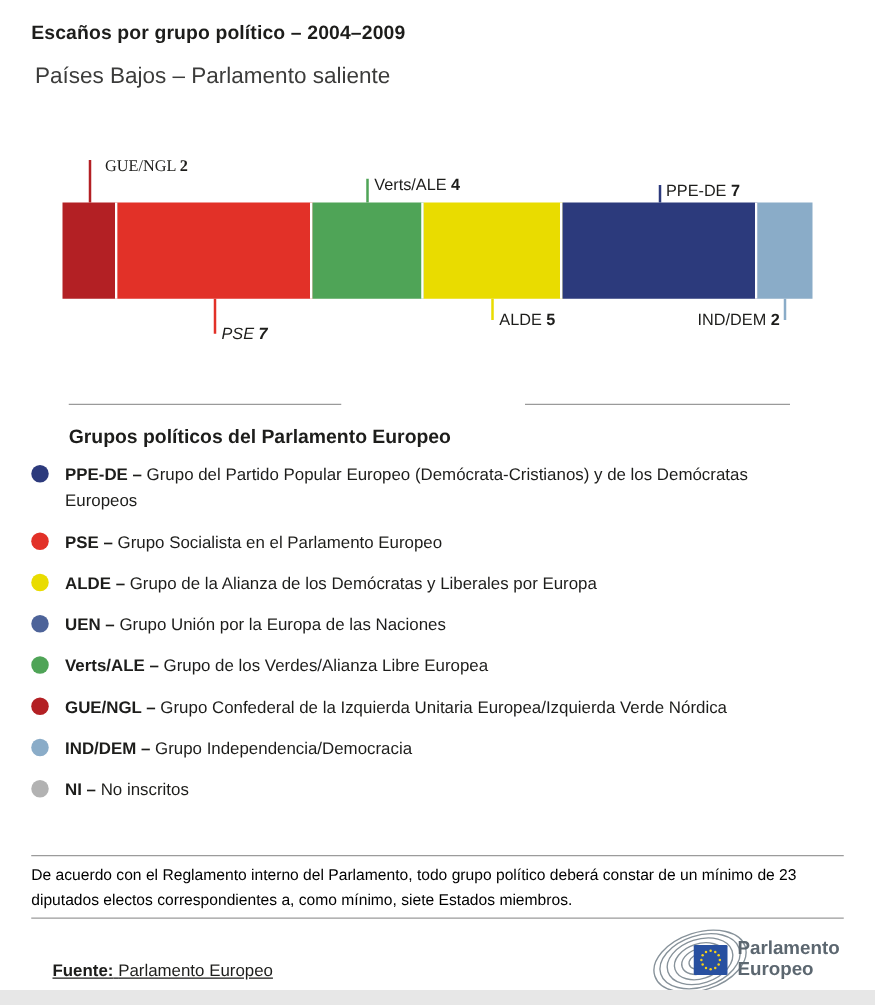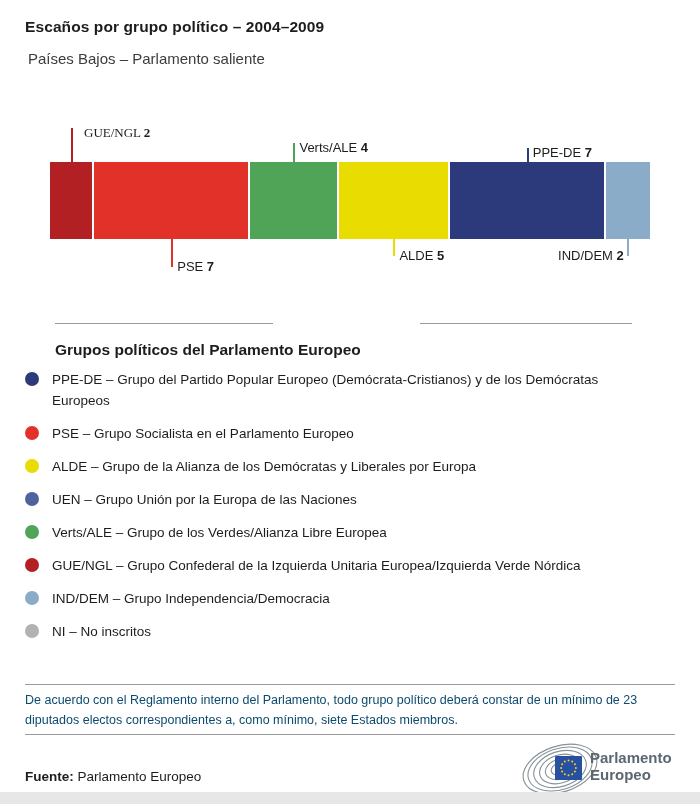--- a/index.html
+++ b/index.html
@@ -1,64 +1,64 @@
 <!DOCTYPE html>
 <html><head>
 <meta charset="utf-8">
 <style>
   html,body{margin:0;padding:0;background:#fff;}
   #page{position:relative;width:700px;height:804px;background:#ffffff;overflow:hidden;
         font-family:"Liberation Sans",sans-serif;color:#1d1d1b;}
   .abs{position:absolute;}
   #title{left:25px;top:18px;font-size:15.5px;font-weight:700;letter-spacing:.1px;}
-  #subtitle{left:28px;top:50px;font-size:15px;font-weight:400;color:#3c3c3b;}
+  #subtitle{left:28px;top:50px;font-size:18px;font-weight:400;color:#3c3c3b;}
   
   #chart{position:absolute;left:0;top:0;width:700px;height:300px;}
   .bar-seg{position:absolute;box-sizing:border-box;}
   .tick{position:absolute;width:2px;margin-left:-1px;}
   .seg-label{position:absolute;font-size:13px;color:#1d1d1b;white-space:nowrap;}
   .seg-label b{font-weight:700;}
   
   .total-line{position:absolute;top:323px;height:1px;background:#9a9a9a;}
   #total-line-left{left:55px;width:218px;}
   #total-line-right{left:420px;width:212px;}
   #total-text{position:absolute;left:271px;width:150px;top:301px;text-align:center;
       font-family:"DejaVu Sans Mono",monospace;font-weight:700;font-size:16px;line-height:21px;}
   
   #legend-heading{left:25px;top:341px;font-size:15.5px;font-weight:700;margin-left:30px;}
   #legend{position:absolute;left:25px;top:369px;width:648px;}
   .legend-row{display:flex;margin-bottom:12px;}
   .legend-dot{width:14px;height:14px;border-radius:50%;flex:0 0 14px;margin-right:13px;margin-top:3px;}
   .legend-text{font-size:13.5px;line-height:21px;color:#1d1d1b;max-width:592px;}
-  .legend-text b{font-weight:400;}
+  .legend-text b{font-weight:700;}
   
   .rule{position:absolute;left:25px;width:650px;height:1px;background:#9b9b9b;}
   #rule-top{top:684px;}
   #rule-bottom{top:734px;}
-  #footnote{left:25px;top:690px;width:632px;font-size:12.5px;line-height:20px;color:#0c4a6e;}
-  #source{left:25px;top:769px;font-size:13.5px;}
+  #footnote{left:25px;top:690px;width:632px;font-size:12.5px;line-height:20px;color:#000000;}
+  #source{left:42px;top:769px;font-size:13.5px;text-decoration:underline;}
   #source b{font-weight:700;}
   #logo{left:514px;top:739px;width:176px;height:56px;}
   #footer-strip{left:0;top:792px;width:700px;height:12px;background:#e7e7e7;}
 </style>
 </head>
 <body>
 
 <div id="page">
 
   <div class="abs" id="title">Escaños por grupo político – 2004–2009</div>
   <div class="abs" id="subtitle">Países Bajos – Parlamento saliente</div>
 
   <div id="chart">
       <div class="bar-seg" style="left: 50px; top: 162px; width: 44.4444px; height: 77px; background: rgb(179, 32, 36); border-right: 2px solid rgb(255, 255, 255);"></div>
       <div class="tick" style="background: rgb(179, 32, 36); left: 72.2222px; height: 34px; top: 128px;"></div>
       <div class="seg-label" style="top: 125px; left: 84px; font-family: Liberation Serif, serif;">GUE/NGL <b>2</b></div>
       <div class="bar-seg" style="left: 94.4444px; top: 162px; width: 155.556px; height: 77px; background: rgb(226, 49, 40); border-right: 2px solid rgb(255, 255, 255);"></div>
       <div class="tick" style="background: rgb(226, 49, 40); left: 172.222px; height: 28px; top: 239px;"></div>
-      <div class="seg-label" style="top: 259px; left: 177.222px;">PSE <b>7</b></div>
+      <div class="seg-label" style="top: 259px; left: 177.222px; font-style: italic;">PSE <b>7</b></div>
       <div class="bar-seg" style="left: 250px; top: 162px; width: 88.8889px; height: 77px; background: rgb(79, 164, 87); border-right: 2px solid rgb(255, 255, 255);"></div>
       <div class="tick" style="background: rgb(79, 164, 87); left: 294.444px; height: 19px; top: 143px;"></div>
       <div class="seg-label" style="top: 140px; left: 299.444px; text-align: center;">Verts/ALE <b>4</b></div>
       <div class="bar-seg" style="left: 338.889px; top: 162px; width: 111.111px; height: 77px; background: rgb(233, 220, 0); border-right: 2px solid rgb(255, 255, 255);"></div>
       <div class="tick" style="background: rgb(233, 220, 0); left: 394.444px; height: 17px; top: 239px;"></div>
       <div class="seg-label" style="top: 248px; left: 399.444px;">ALDE <b>5</b></div>
       <div class="bar-seg" style="left: 450px; top: 162px; width: 155.556px; height: 77px; background: rgb(44, 58, 124); border-right: 2px solid rgb(255, 255, 255);"></div>
       <div class="tick" style="background: rgb(44, 58, 124); left: 527.778px; height: 14px; top: 148px;"></div>
       <div class="seg-label" style="top: 145px; left: 532.778px;">PPE-DE <b>7</b></div>
       <div class="bar-seg" style="left: 605.556px; top: 162px; width: 44.4444px; height: 77px; background: rgb(138, 172, 200);"></div>

